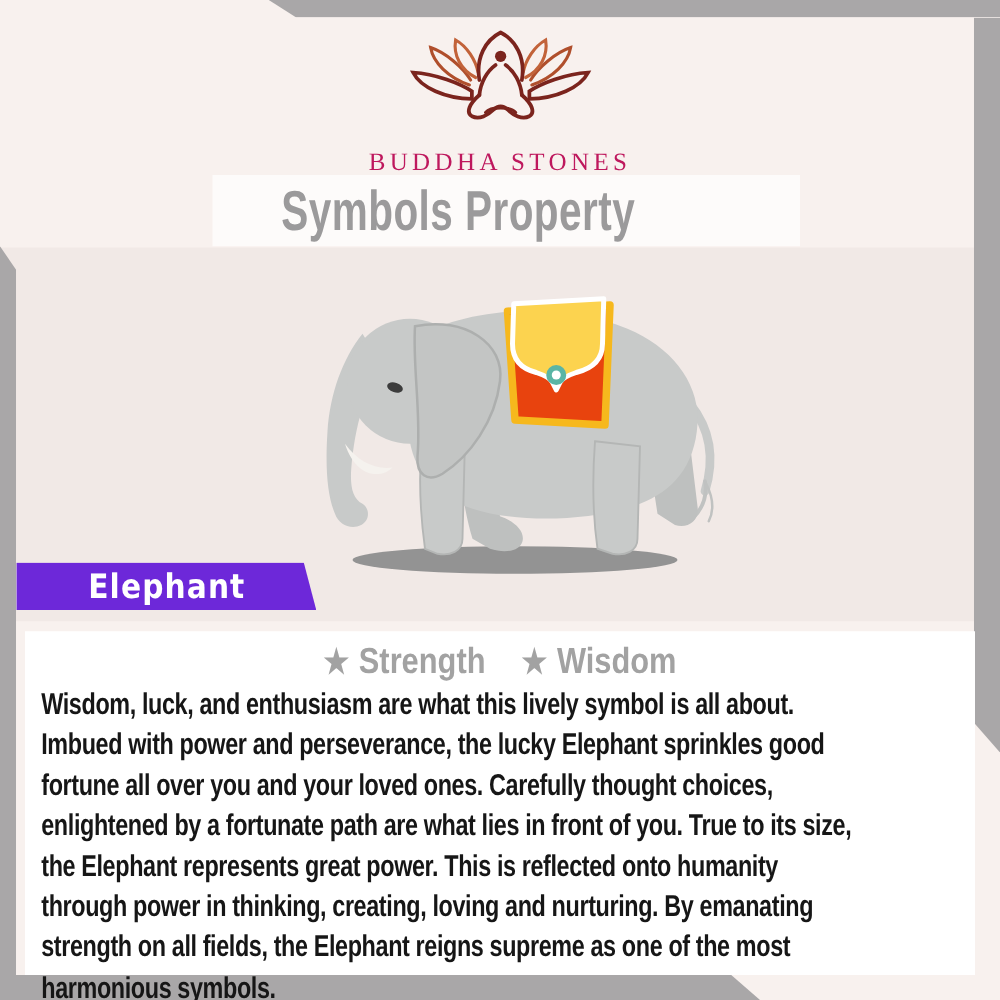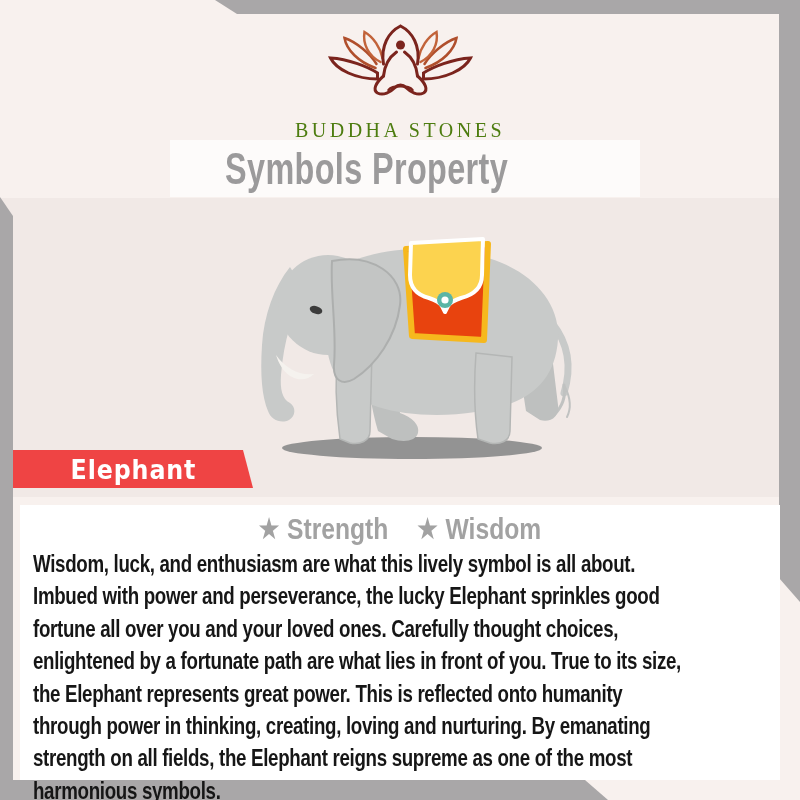--- a/index.html
+++ b/index.html
@@ -15,30 +15,30 @@
   .right-strip{position:absolute;left:779px;top:14px;width:21px;height:588px;background:#a9a7a8;
     clip-path:polygon(0 0,100% 0,100% 100%,0 564px);}
   .bottom-bar{position:absolute;left:0;top:780px;width:800px;height:20px;background:#a9a7a8;
     clip-path:polygon(0 0,585px 0,608px 100%,0 100%);}
   
   .band{position:absolute;left:0;top:198px;width:800px;height:299px;background:#f1e9e6;}
   
   .logo{position:absolute;left:50%;top:24px;transform:translateX(-50%);width:240px;text-align:center;}
   .logo svg{display:block;margin:0 auto;}
   .brand-name{margin-top:3px;font-family:"Liberation Serif",serif;font-size:20px;
-    letter-spacing:3.5px;color:#4d7c0f;white-space:nowrap;}
+    letter-spacing:3.5px;color:#be185d;white-space:nowrap;}
   
   .title-banner{position:absolute;left:170px;top:140px;width:470px;height:57px;background:#fdfbfa;
     display:flex;align-items:center;justify-content:flex-start;}
   .title-text{font-size:45px;font-weight:700;color:#9b9a9b;white-space:nowrap;
     transform:scaleX(.72);letter-spacing:.5px;}
   
   .elephant-wrap{position:absolute;left:220px;top:235px;width:370px;height:230px;}
   
-  .name-banner{position:absolute;left:13px;top:450px;width:240px;height:38px;background:#ef4444;
+  .name-banner{position:absolute;left:13px;top:450px;width:240px;height:38px;background:#6d28d9;
     clip-path:polygon(0 0,230px 0,240px 100%,0 100%);
     display:flex;align-items:center;justify-content:center;}
   .name-text{font-family:"DejaVu Sans",sans-serif;font-size:27px;font-weight:700;color:#ffffff;
     letter-spacing:1px;transform:scaleX(.88);white-space:nowrap;}
   
   .panel{position:absolute;left:20px;top:505px;width:760px;height:275px;background:#ffffff;}
   .traits{display:flex;justify-content:center;gap:34px;margin-top:6px;height:36px;
     align-items:center;color:#a2a2a2;font-weight:700;font-size:29px;transform:scaleX(.85);}
   .trait{display:flex;align-items:center;gap:9px;white-space:nowrap;}
   .trait .star{font-size:27px;line-height:1;}

